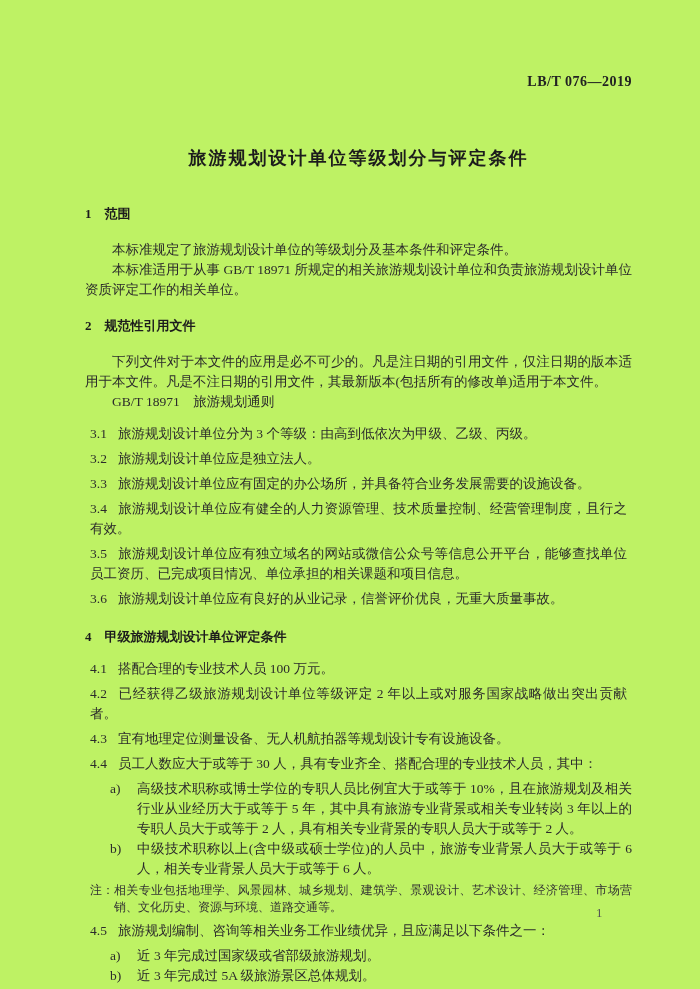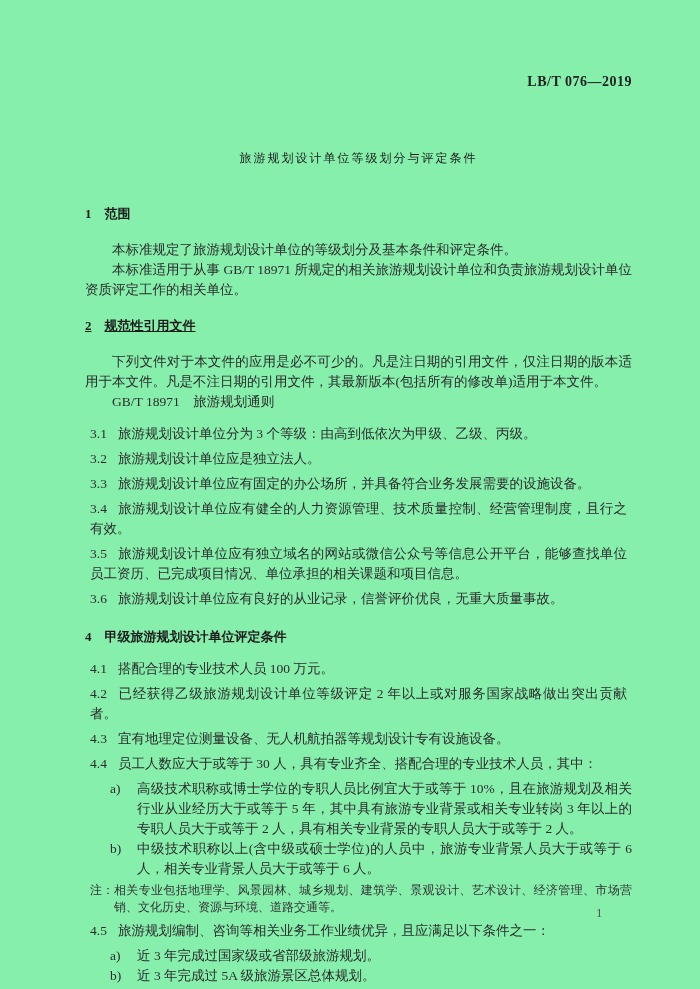--- a/index.html
+++ b/index.html
@@ -1,39 +1,39 @@
 <!DOCTYPE html>
 <html><head>
 <meta charset="utf-8">
 <style>
   html, body { margin: 0; padding: 0; background: #ffffff; }
   .page {
     position: relative;
     width: 700px;
     height: 989px;
     box-sizing: border-box;
-    background: #86efac;
+    background: #bef264;
     padding: 72px 68px 0 85px;
     font-family: "Liberation Serif", "DejaVu Serif", serif;
     color: #2b2b2b;
     font-size: 13.5px;
     line-height: 20px;
   }
   .doc-code {
     text-align: right;
     font-weight: bold;
     font-size: 14px;
     letter-spacing: 0.5px;
     color: #222;
   }
   .doc-title {
     margin: 52px 0 0 0;
     text-align: center;
-    font-size: 12px;
-    font-weight: normal;
+    font-size: 18px;
+    font-weight: bold;
     letter-spacing: 2px;
     line-height: 28px;
     color: #1c1c1c;
   }
   .sec-head {
     font-weight: bold;
     font-size: 13px;
     color: #1c1c1c;
     margin-top: 32px;
     line-height: 20px;
@@ -61,21 +61,21 @@
   .note {
     display: flex;
     padding-left: 5px;
     margin-top: 3px;
     font-size: 12px;
     line-height: 17px;
     color: #333;
   }
   .note .note-label { flex: none; }
   .note .note-text { flex: 1; text-align: justify; }
-  .mt16 { margin-top: 16px; text-decoration: underline; }
+  .mt16 { margin-top: 16px; }
   .mt18 { margin-top: 18px; }
   .page-number {
     position: absolute;
     top: 903px;
     left: 596px;
     font-size: 13px;
     color: #555;
   }
 </style>
 </head>

